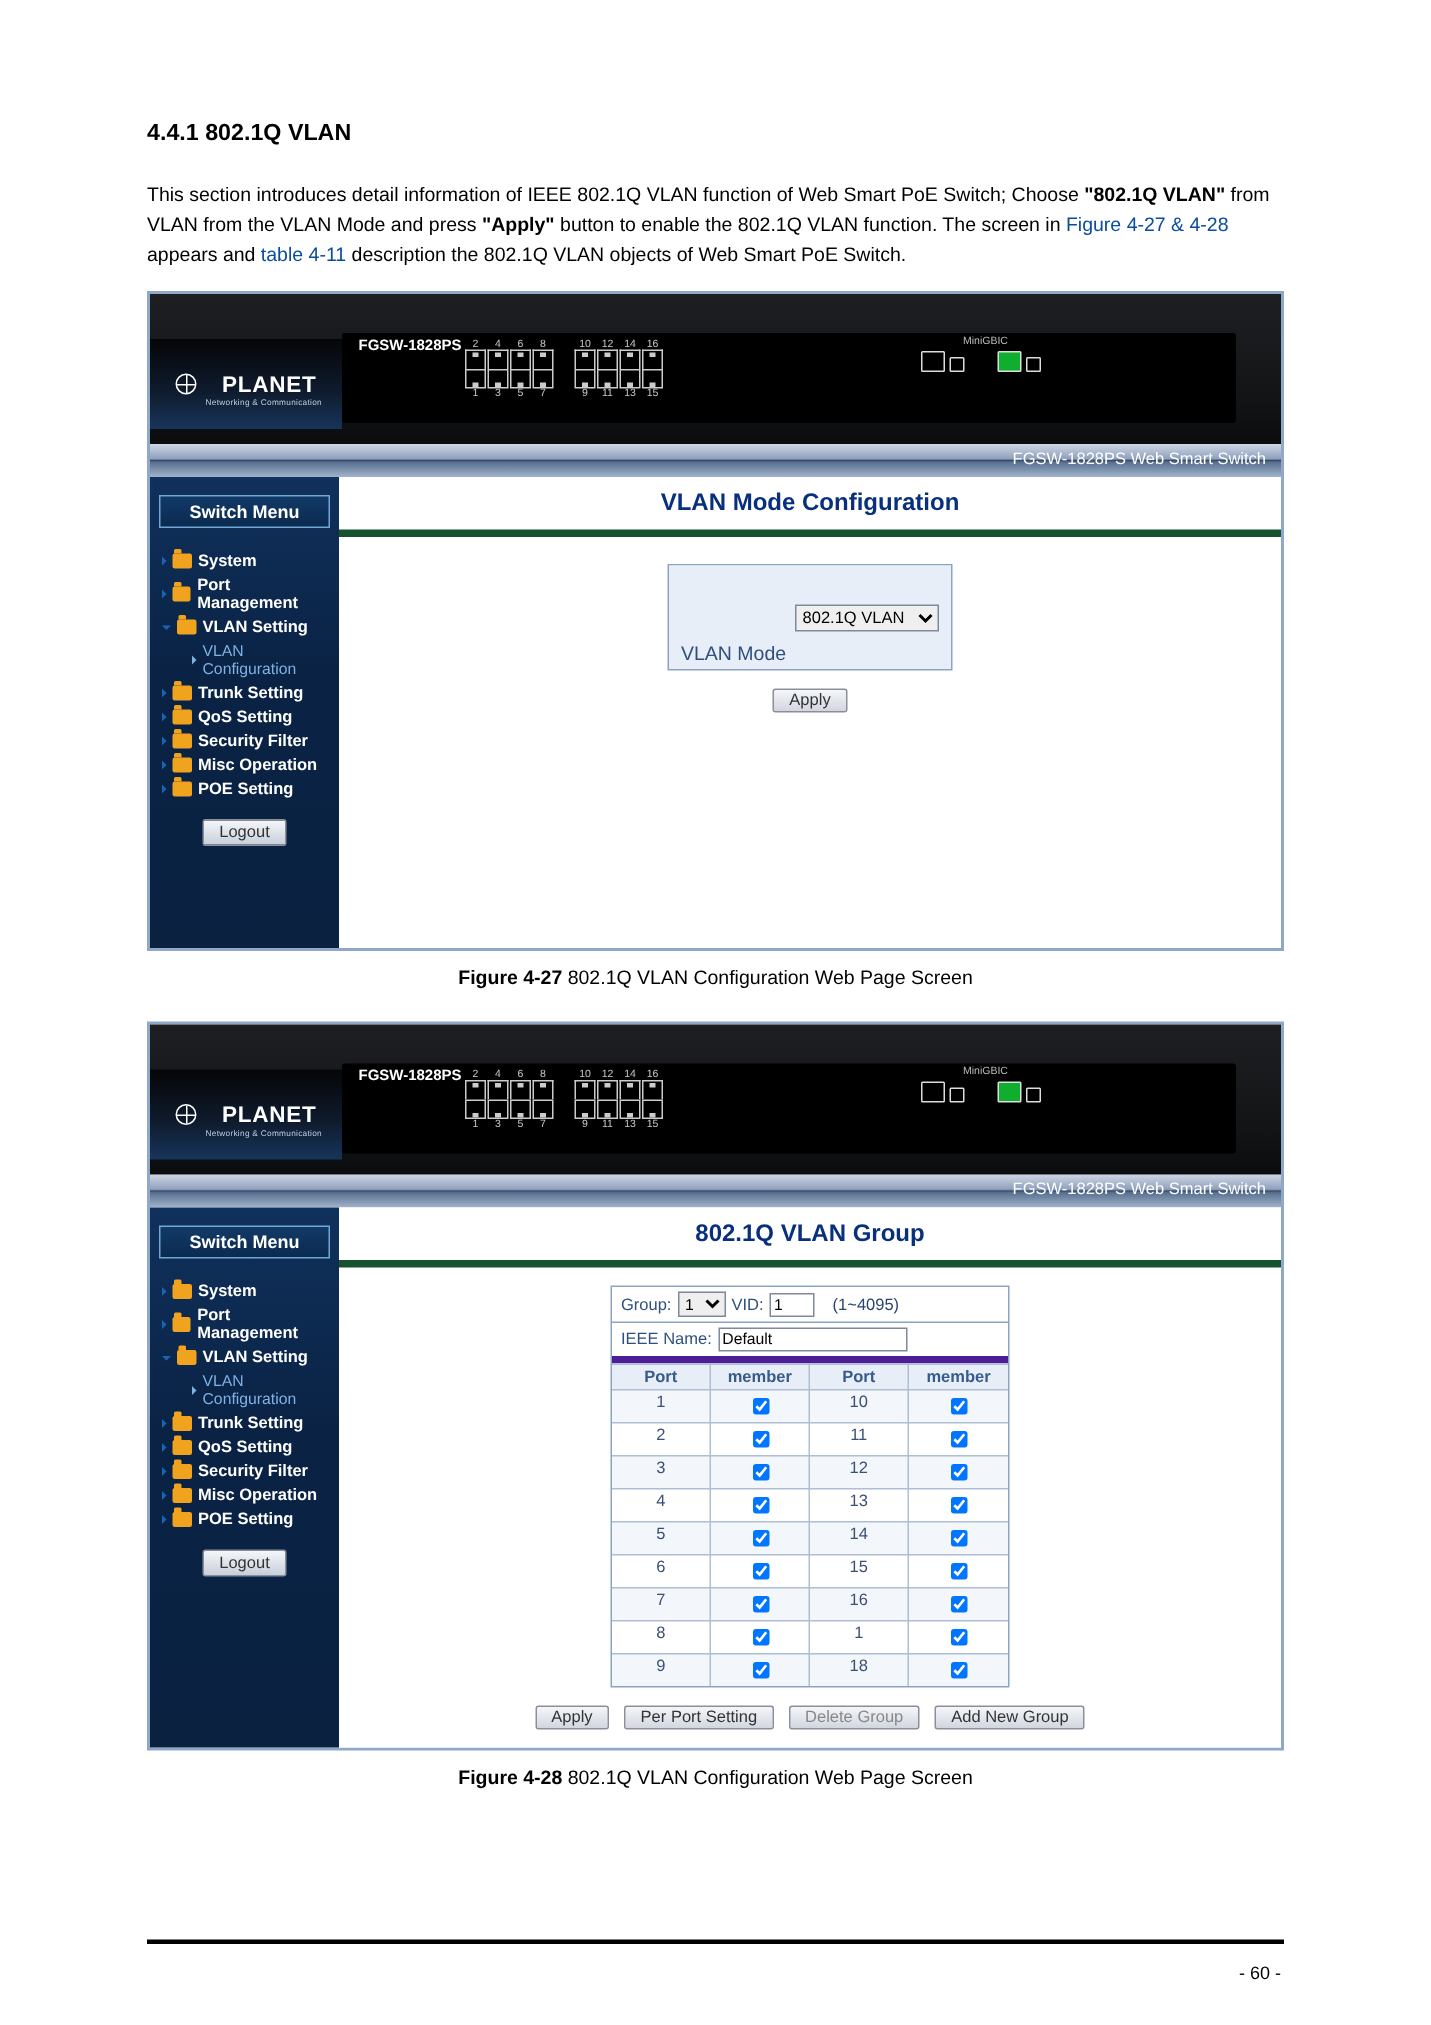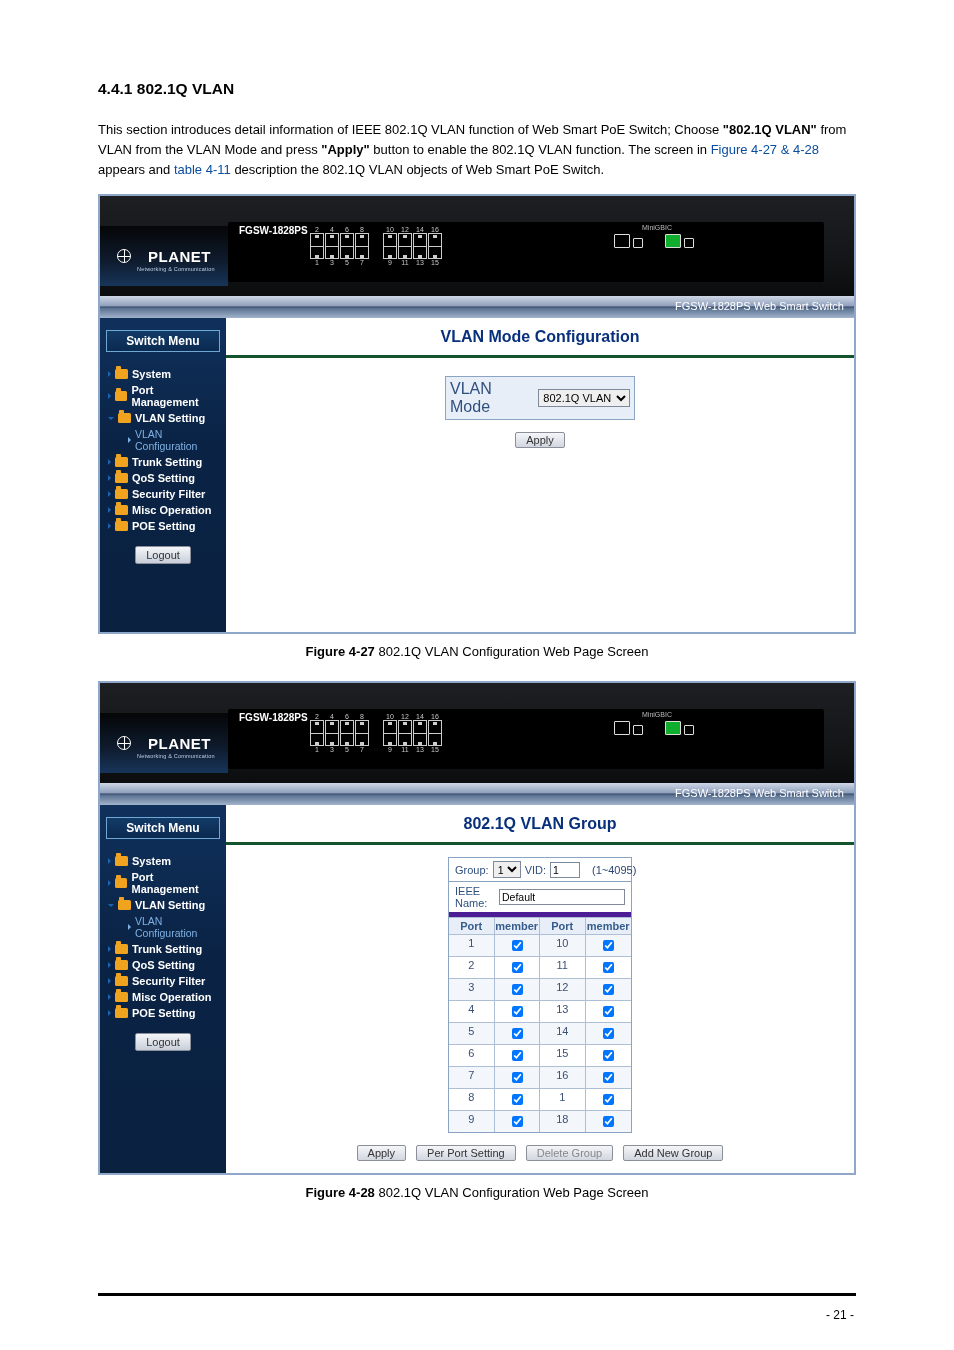--- a/index.html
+++ b/index.html
@@ -164,44 +164,44 @@
     position: relative;
   }
   .content-head {
     height: 40px;
     display: flex;
     align-items: center;
     justify-content: center;
     font-size: 16px;
     font-weight: bold;
     color: #08307c;
-    border-bottom: 3px solid #14532d;
+    border-bottom: 5px solid #14532d;
   }
   .box1 {
     width: 190px;
     margin: 18px auto 10px auto;
     border: 1px solid #8ba4c2;
   }
   .box1 .row1 {
     display:flex; align-items:center; justify-content:center; padding:3px 4px;
     background:#e7eef7;
   }
-  .box1 .lbl1 { color:#2f4f7f; font-size:16px; margin-right:6px;}
+  .box1 .lbl1 { color:#2f4f7f; font-size:13px; margin-right:6px;margin-top:48px;}
   .box1 select { font-size:11px; width:96px; height:18px; border:1px solid #7e8a99;}
   .apply-row { text-align:center; margin-top:10px;}
   button.std {
     background: linear-gradient(#f4f6f9,#d2d6df);
     border:1px solid #8a8f99;
     font-size:11px; color:#333;
     padding:1px 10px; border-radius:2px;
   }
 
   
   .groupbox {
-    width: 184px; margin: 12px auto 0 auto;
+    width: 266px; margin: 12px auto 0 auto;
     border: 1px solid #8ba4c2; font-size:11px;
   }
   .gb-row { display:flex; align-items:center; gap:4px; padding:3px 6px; color:#2f4f7f; background:#fff;}
   .gb-row.hz { border-top:1px solid #8ba4c2;}
   .gb-row select { font-size:10.5px; width:32px; height:17px; border:1px solid #7e8a99;}
   .gb-row input[type=text] { font-size:10.5px; height:16px; border:1px solid #7e8a99; padding:0 2px;}
   .range { margin-left:8px; color:#2a4570; }
   .mtable {
     border-top:5px solid #4c1d95;
   }
@@ -595,14 +595,14 @@
           <button class="std">Per Port Setting</button>
           <button class="std" style="color:#888">Delete Group</button>
           <button class="std">Add New Group</button>
         </div>
       </div>
     </div>
   </div>
   <p class="fig-caption"><b>Figure 4-28</b><span> 802.1Q VLAN Configuration Web Page Screen</span></p>
 
   <div class="footer-line"></div>
-  <div class="page-num">- 21 -</div>
+  <div class="page-num">- 60 -</div>
 </div>
 
 </body></html>

